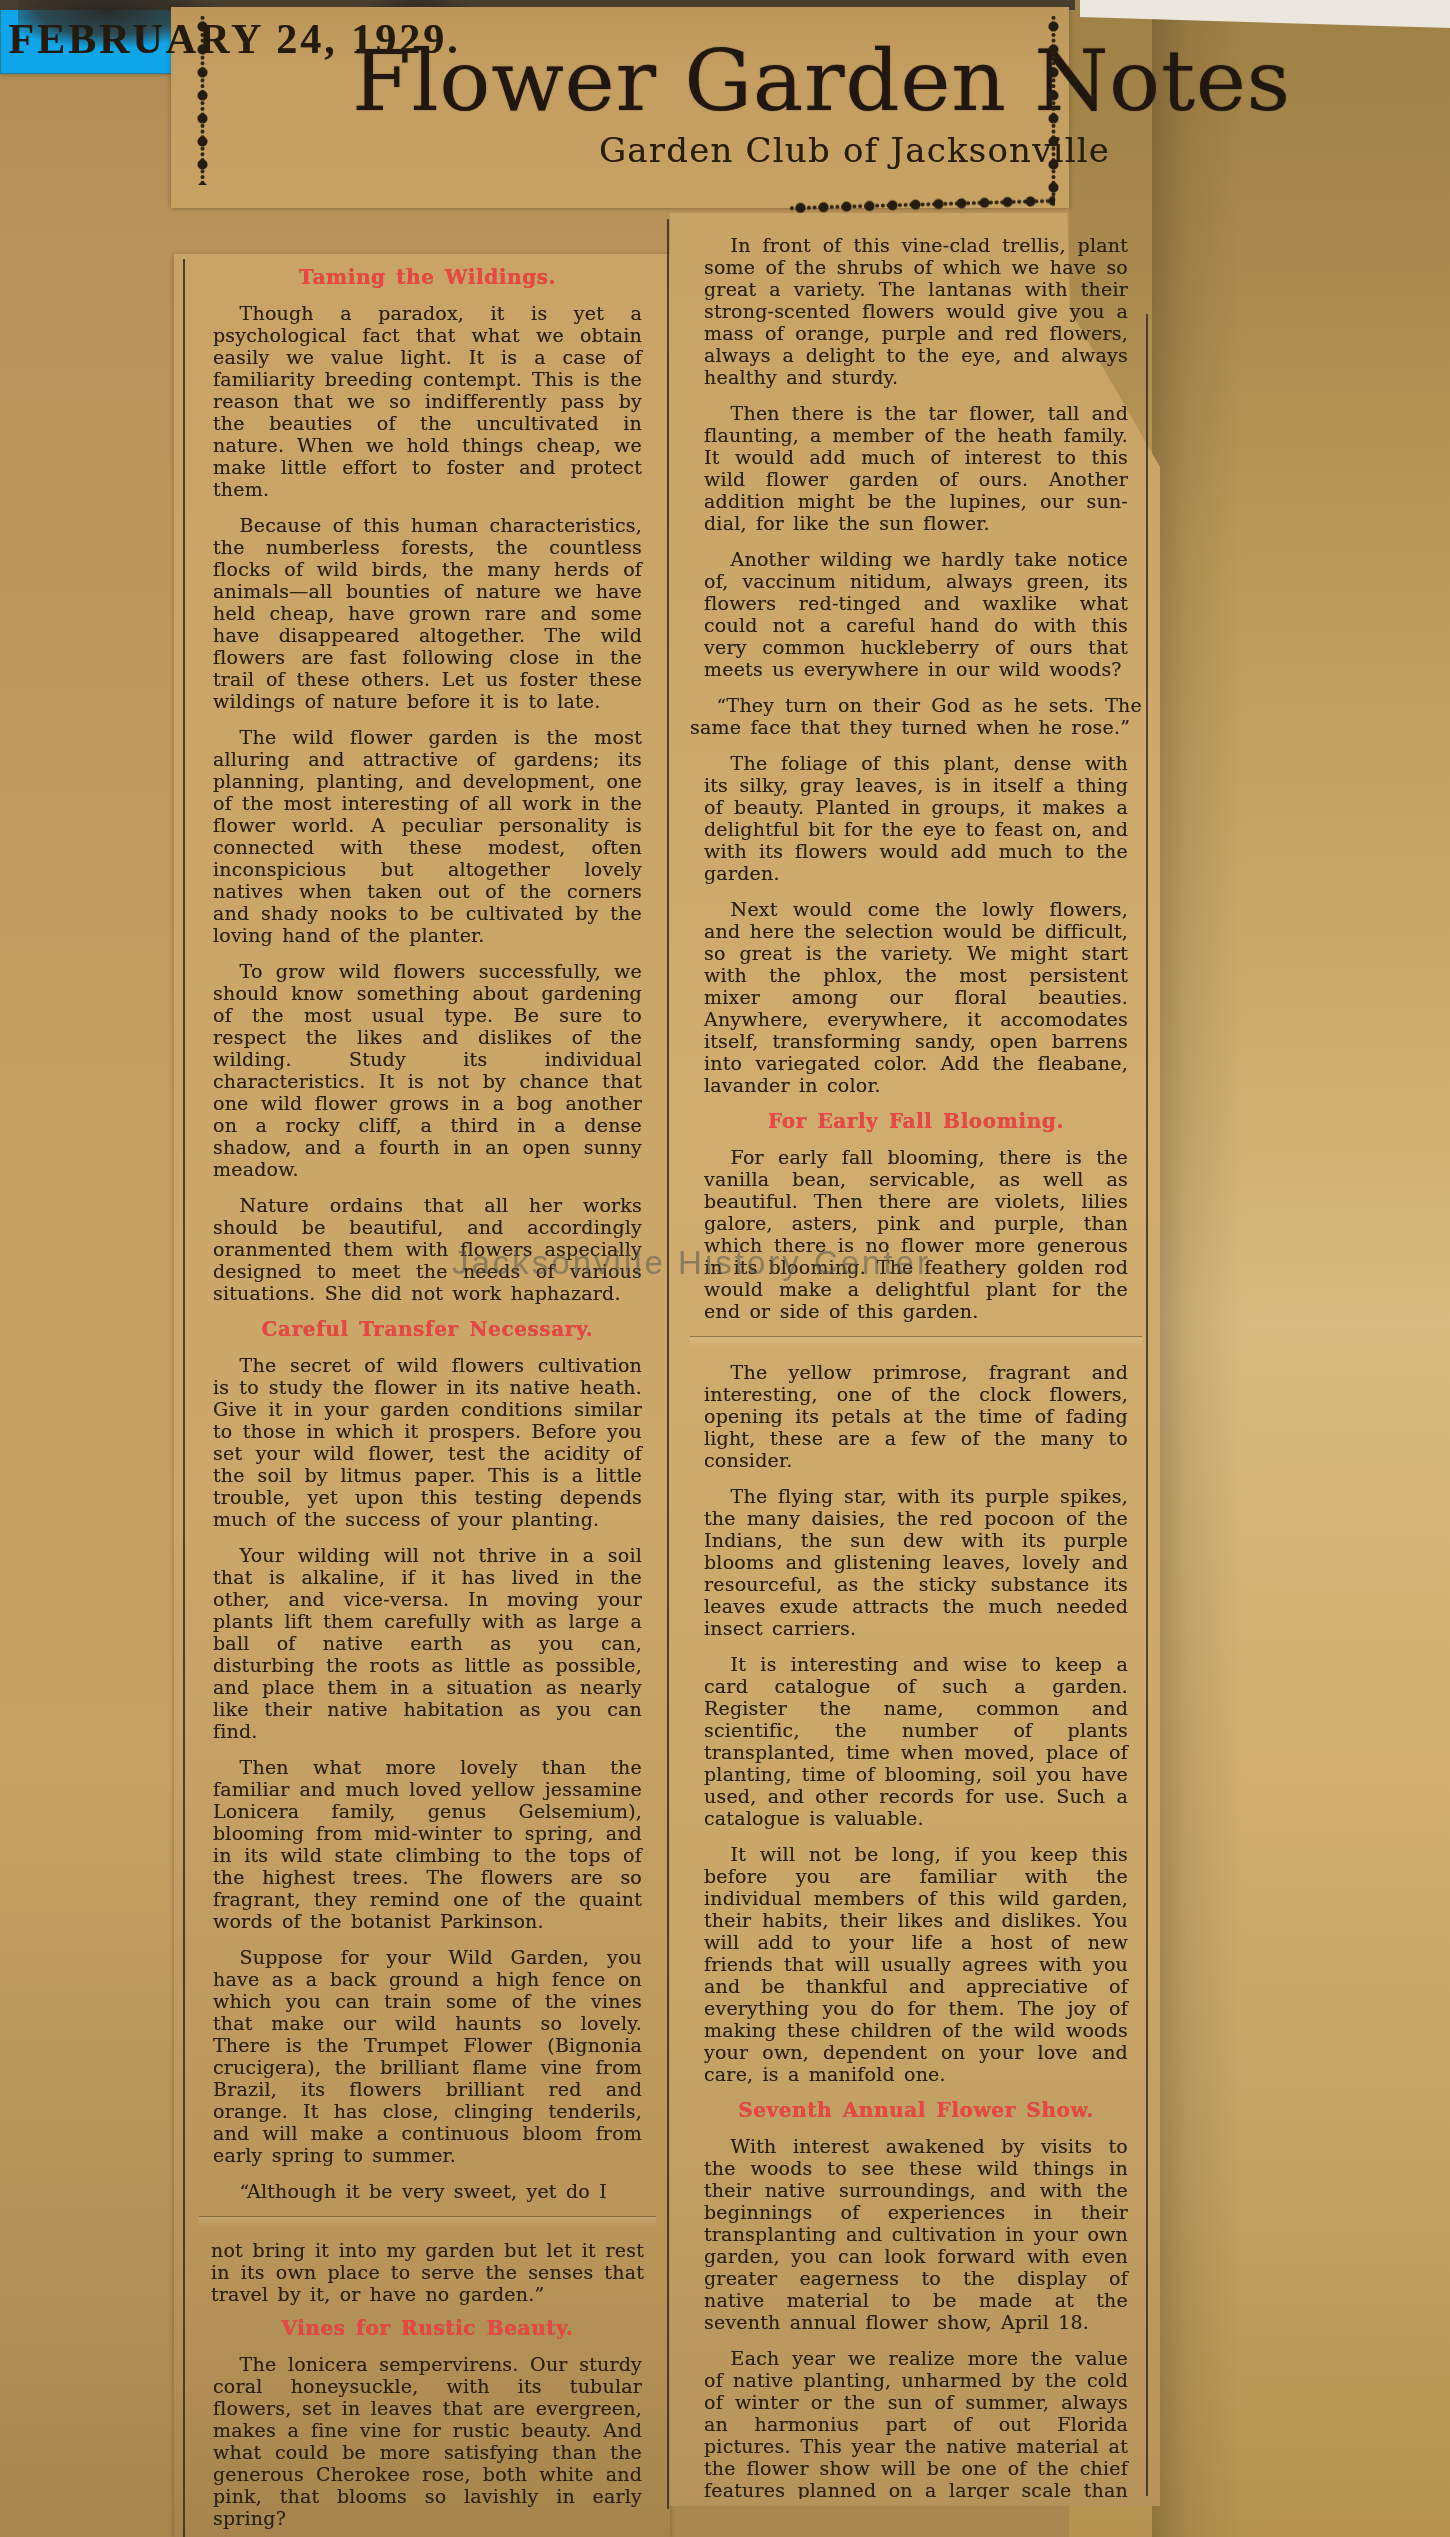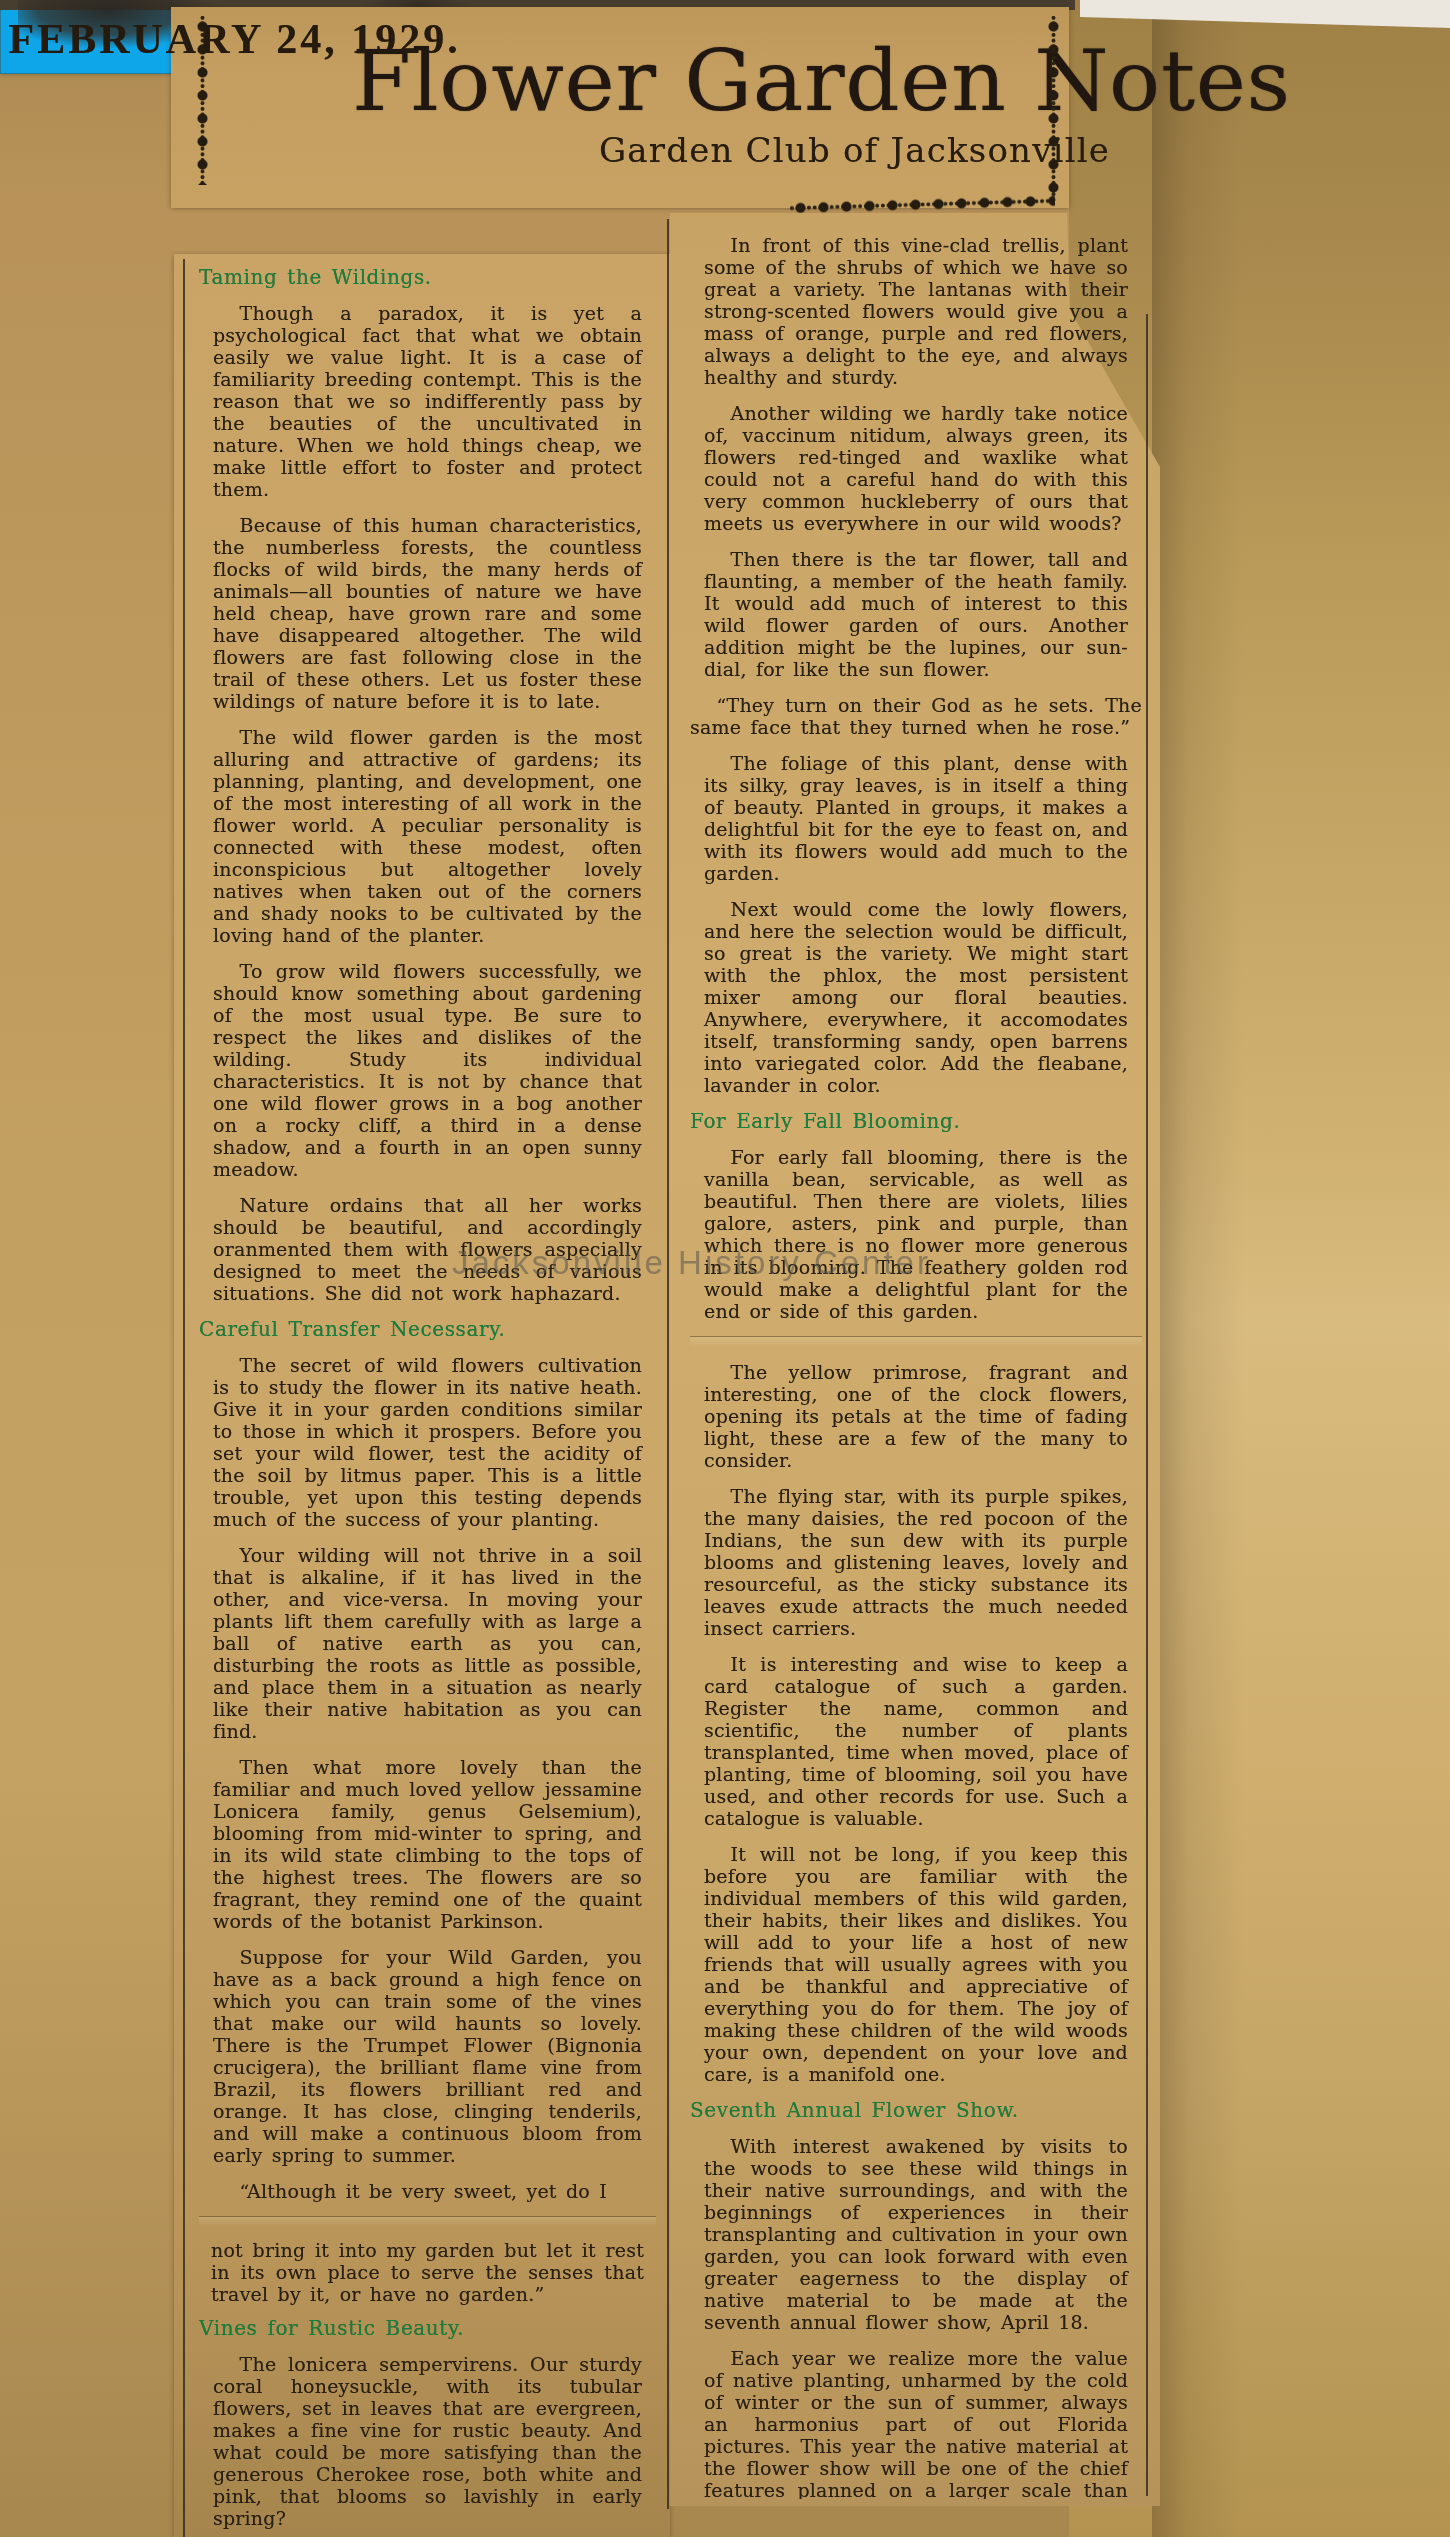--- a/index.html
+++ b/index.html
@@ -98,21 +98,21 @@
   
   .coltext{
     position:absolute;color:#281f13;
     font-size:19px;line-height:22px;
     text-align:justify;word-spacing:3px;letter-spacing:0.2px;
     text-shadow:0 0 0.6px rgba(40,30,18,.5);
   }
   .coltext-left{left:199px;top:260px;width:457px;height:2278px;overflow:hidden;}
   .coltext-right{left:690px;top:220px;width:452px;height:2279px;overflow:hidden;}
   .blk-heading{
-    font-weight:normal;text-align:left;font-size:20px;color:#15803d;
+    font-weight:bold;text-align:center;font-size:20px;color:#ef4444;
     margin:6px 0 4.8px 0;letter-spacing:0.6px;
   }
   .blk-para{text-indent:26.6px;margin:14px;}
   .blk-para2{text-indent:0;margin:12px;}
   .blk-quote{text-indent:26.6px;margin:0;}
   .blk-seam{
     height:9.7px;margin:2.4px -18px;
     border-top:1.2px solid rgba(70,54,30,.45);
     background:linear-gradient(180deg,rgba(235,220,180,.25),rgba(0,0,0,0));
   }
@@ -166,22 +166,22 @@
     <div class="blk-para">Then what more lovely than the familiar and much loved yellow jessamine Lonicera family, genus Gelsemium), blooming from mid-winter to spring, and in its wild state climbing to the tops of the highest trees. The flowers are so fragrant, they remind one of the quaint words of the botanist Parkinson.</div>
     <div class="blk-para">Suppose for your Wild Garden, you have as a back ground a high fence on which you can train some of the vines that make our wild haunts so lovely. There is the Trumpet Flower (Bignonia crucigera), the brilliant flame vine from Brazil, its flowers brilliant red and orange. It has close, clinging tenderils, and will make a continuous bloom from early spring to summer.</div>
     <div class="blk-para">“Although it be very sweet, yet do I</div>
     <div class="blk-seam"></div>
     <div class="blk-para2">not bring it into my garden but let it rest in its own place to serve the senses that travel by it, or have no garden.”</div>
     <div class="blk-heading">Vines for Rustic Beauty.</div>
     <div class="blk-para">The lonicera sempervirens. Our sturdy coral honeysuckle, with its tubular flowers, set in leaves that are evergreen, makes a fine vine for rustic beauty. And what could be more satisfying than the generous Cherokee rose, both white and pink, that blooms so lavishly in early spring?</div>
   </div>
 <div class="coltext coltext-right">
     <div class="blk-para">In front of this vine-clad trellis, plant some of the shrubs of which we have so great a variety. The lantanas with their strong-scented flowers would give you a mass of orange, purple and red flowers, always a delight to the eye, and always healthy and sturdy.</div>
+    <div class="blk-para">Then there is the tar flower, tall and flaunting, a member of the heath family. It would add much of interest to this wild flower garden of ours. Another addition might be the lupines, our sun-dial, for like the sun flower.</div>
     <div class="blk-para">Another wilding we hardly take notice of, vaccinum nitidum, always green, its flowers red-tinged and waxlike what could not a careful hand do with this very common huckleberry of ours that meets us everywhere in our wild woods?</div>
-    <div class="blk-para">Then there is the tar flower, tall and flaunting, a member of the heath family. It would add much of interest to this wild flower garden of ours. Another addition might be the lupines, our sun-dial, for like the sun flower.</div>
     <div class="blk-quote">“They turn on their God as he sets. The same face that they turned when he rose.”</div>
     <div class="blk-para">The foliage of this plant, dense with its silky, gray leaves, is in itself a thing of beauty. Planted in groups, it makes a delightful bit for the eye to feast on, and with its flowers would add much to the garden.</div>
     <div class="blk-para">Next would come the lowly flowers, and here the selection would be difficult, so great is the variety. We might start with the phlox, the most persistent mixer among our floral beauties. Anywhere, everywhere, it accomodates itself, transforming sandy, open barrens into variegated color. Add the fleabane, lavander in color.</div>
     <div class="blk-heading">For Early Fall Blooming.</div>
     <div class="blk-para">For early fall blooming, there is the vanilla bean, servicable, as well as beautiful. Then there are violets, lilies galore, asters, pink and purple, than which there is no flower more generous in its blooming. The feathery golden rod would make a delightful plant for the end or side of this garden.</div>
     <div class="blk-seam"></div>
     <div class="blk-para">The yellow primrose, fragrant and interesting, one of the clock flowers, opening its petals at the time of fading light, these are a few of the many to consider.</div>
     <div class="blk-para">The flying star, with its purple spikes, the many daisies, the red pocoon of the Indians, the sun dew with its purple blooms and glistening leaves, lovely and resourceful, as the sticky substance its leaves exude attracts the much needed insect carriers.</div>
     <div class="blk-para">It is interesting and wise to keep a card catalogue of such a garden. Register the name, common and scientific, the number of plants transplanted, time when moved, place of planting, time of blooming, soil you have used, and other records for use. Such a catalogue is valuable.</div>
     <div class="blk-para">It will not be long, if you keep this before you are familiar with the individual members of this wild garden, their habits, their likes and dislikes. You will add to your life a host of new friends that will usually agrees with you and be thankful and appreciative of everything you do for them. The joy of making these children of the wild woods your own, dependent on your love and care, is a manifold one.</div>

